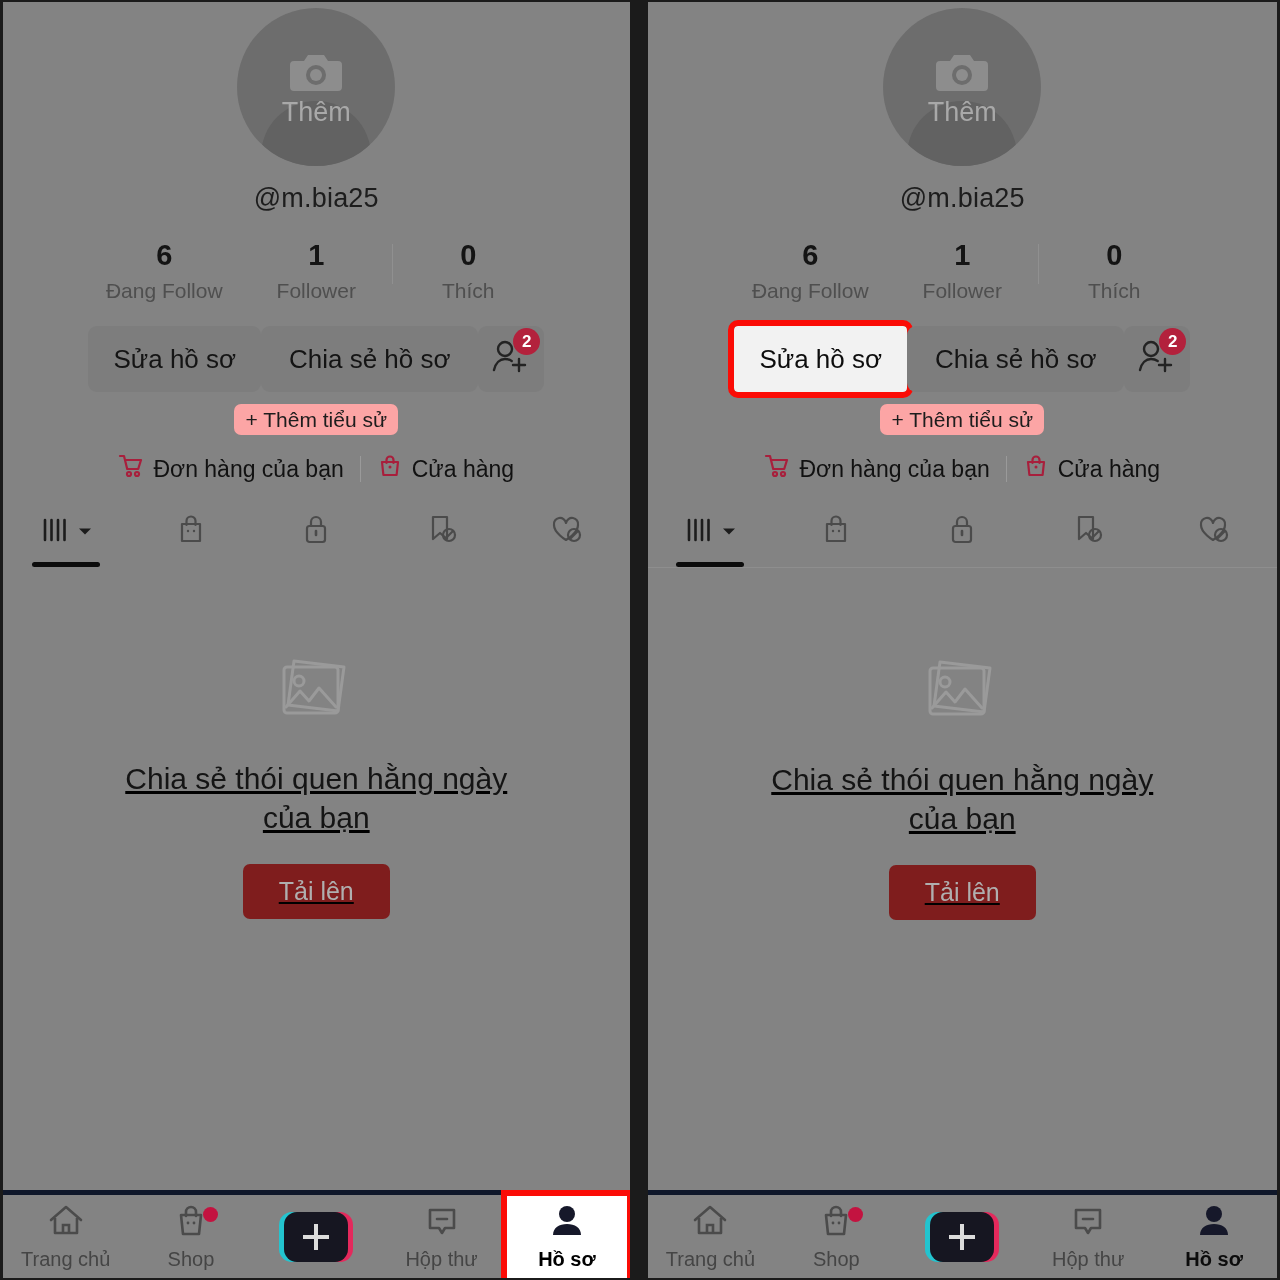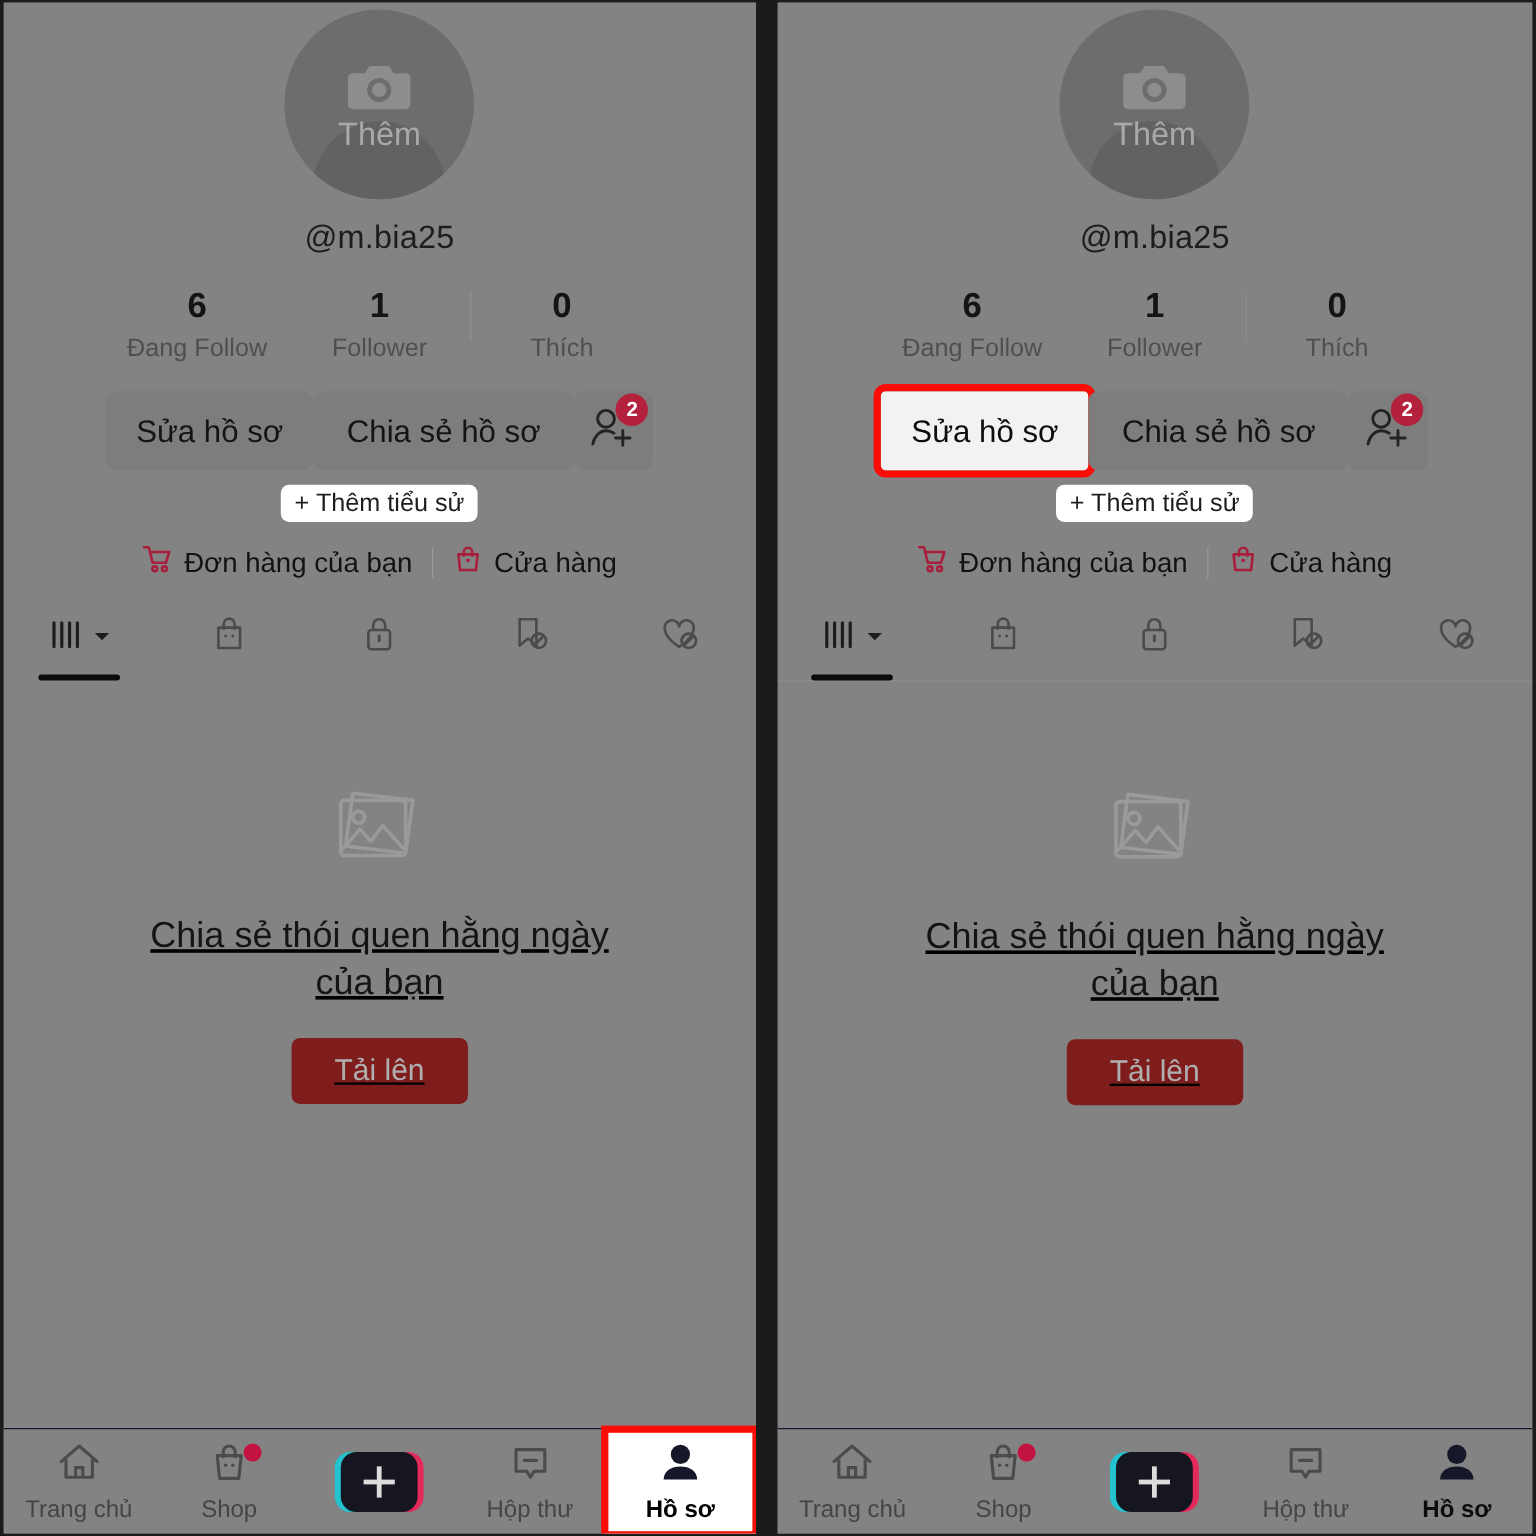--- a/index.html
+++ b/index.html
@@ -137,21 +137,21 @@
     outline-offset: 0px;
     border-radius: 4px;
     color: #0d0d0d;
   }
 
   
   .bio-chip {
     margin: 12px auto 0;
     width: 164px; height: 31px;
     border-radius: 7px;
-    background: #ffffff;
+    background: #fca5a5;
     display: flex; align-items: center; justify-content: center;
     font-size: 21px;
     color: #1d1d1d;
     cursor: pointer;
   }
 
   
   .shop-links {
     display: flex; align-items: center; justify-content: center;
     gap: 16px;
@@ -219,21 +219,21 @@
     background: #7f1d1d;
     color: #b0afaf;
     font-size: 25px;
     display: flex; align-items: center; justify-content: center;
     cursor: pointer;
   }
 
   
   .bottomnav {
     height: 88px;
-    border-top: 1px solid #0f172a;
+    border-top: 5px solid #0f172a;
     display: flex;
     align-items: center;
     background: #838383;
   }
   .navitem {
     flex: 1;
     display: flex; flex-direction: column; align-items: center; justify-content: center;
     height: 100%;
     position: relative;
     cursor: pointer;

